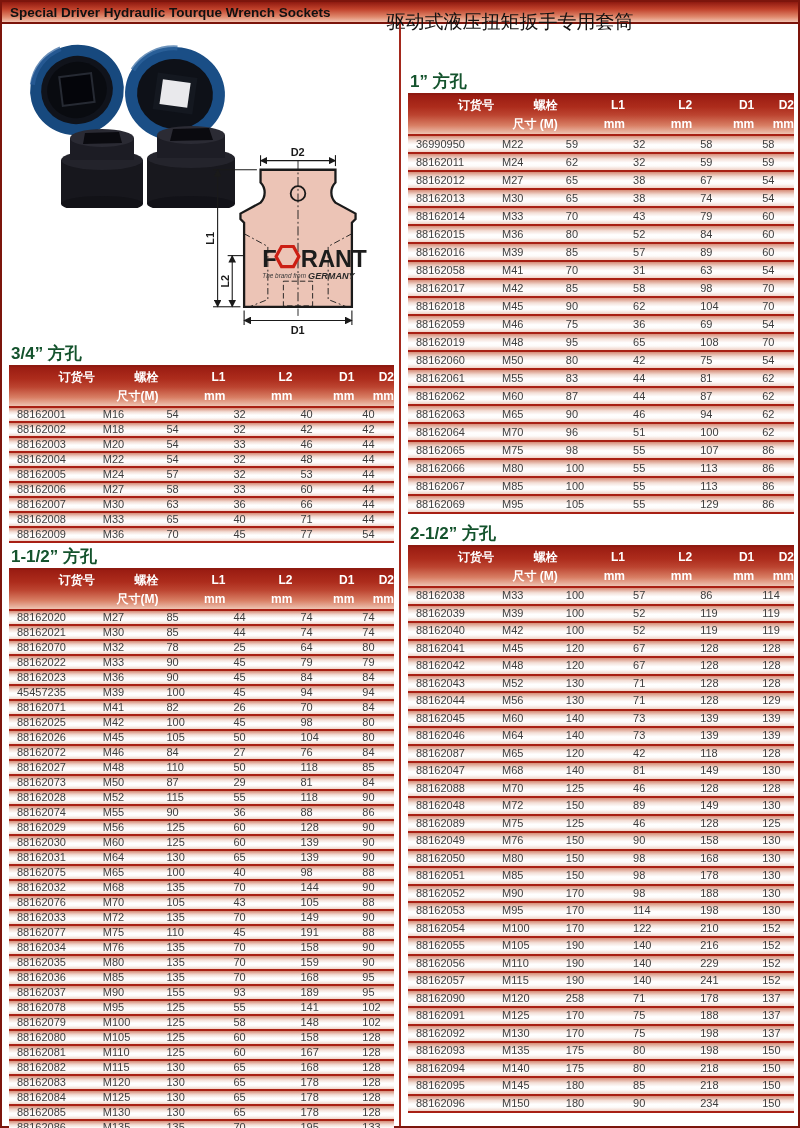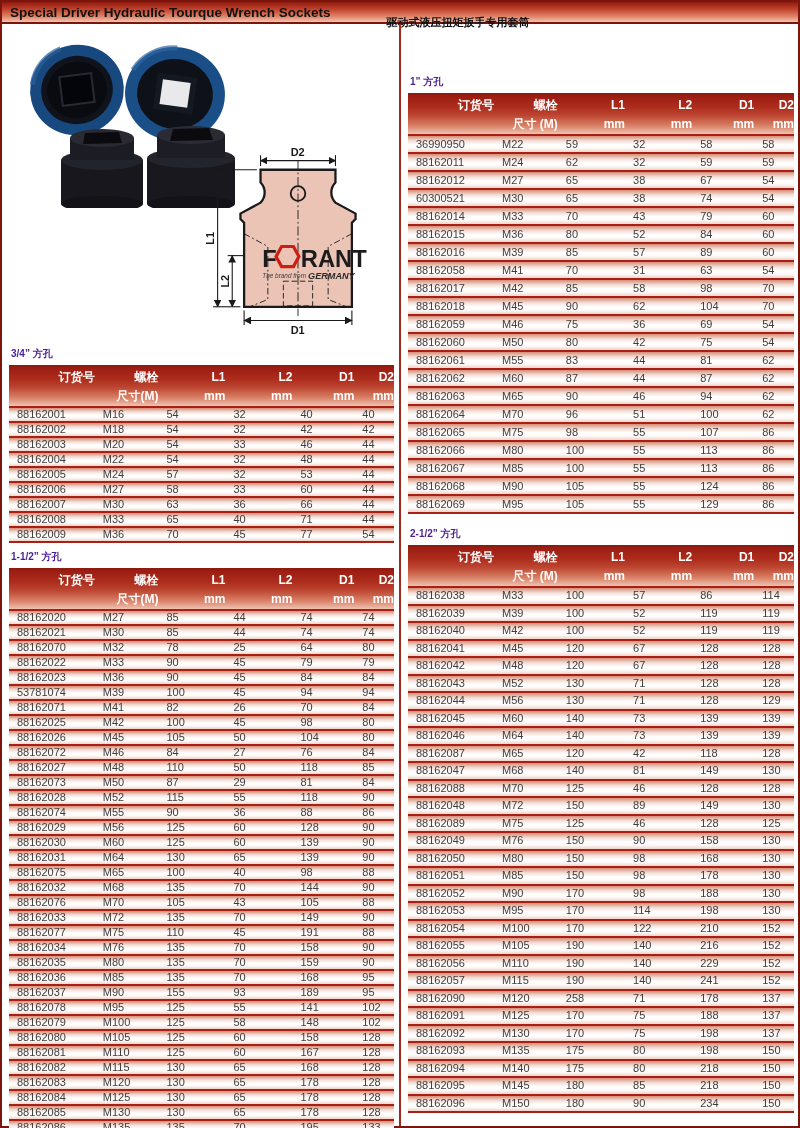--- a/index.html
+++ b/index.html
@@ -3,32 +3,32 @@
 <meta charset="utf-8">
 <style>
   html,body{margin:0;padding:0;background:#fff;}
   body{font-family:"Liberation Sans","DejaVu Sans",sans-serif;width:800px;}
   .page{width:800px;height:1128px;box-sizing:border-box;background:#fff;overflow:hidden;}
   
   .title-bar{height:24px;box-sizing:border-box;border:2px solid #7c150c;
     background:linear-gradient(180deg,#8e1a10 0%,#c0402a 35%,#e08a6e 75%,#f2c4b2 100%);
     display:flex;align-items:center;gap:56px;padding-left:8px;}
   .title-en{font-size:13.5px;font-weight:bold;color:#111;}
-  .title-zh{font-size:11px;font-weight:bold;color:#111;margin-top:20px;}
+  .title-zh{font-size:19px;font-weight:normal;color:#111;margin-top:20px;}
   
   .content{height:1104px;box-sizing:border-box;border:2px solid #7c150c;border-top:none;
     display:flex;background:#fff;}
   .col-left{width:399px;box-sizing:border-box;border-right:2px solid #a3281c;padding:0 5px 0 7px;}
   .col-right{flex:1;box-sizing:border-box;padding:0 4px 0 7px;}
   
   .media-area{position:relative;height:316px;}
   .photo{position:absolute;left:4px;top:4px;}
   .diagram{position:absolute;right:0px;top:122px;}
   
-  .section-label{font-size:10px;font-weight:bold;color:#4c1d95;margin:4px 0 3px 2px;height:16px;line-height:16px;}
+  .section-label{font-size:17px;font-weight:bold;color:#14532d;margin:4px 0 3px 2px;height:16px;line-height:16px;}
   .col-right .section-label.first{margin-top:50px;}
   .col-left .section-label{margin-top:6px;}
   
   table{width:100%;border-collapse:collapse;table-layout:fixed;}
   th{text-align:right;color:#fff;font-weight:bold;font-size:12px;padding:0 0 0 8px;line-height:1.05;}
   tr.h1 th{height:20px;background:linear-gradient(180deg,#9a1c12 0%,#ad2c1c 60%,#bc4430 100%);border-top:2px solid #8e1a10;}
   tr.h2 th{height:19px;background:linear-gradient(180deg,#bc4430 0%,#d87e64 55%,#eec3b2 100%);}
   td{font-size:11px;color:#3d3d3d;padding:0 0 0 8px;line-height:1;
      border-top:2px solid #a82014;
      background:linear-gradient(180deg,#d68c77 0%,#f3ded6 30%,#ffffff 55%,#fdfbfa 75%,#efd2c7 100%);}
@@ -305,21 +305,21 @@
             </tr>
             <tr>
               <td>88162023</td>
               <td>M36</td>
               <td>90</td>
               <td>45</td>
               <td>84</td>
               <td>84</td>
             </tr>
             <tr>
-              <td>53781074</td>
+              <td>45457235</td>
               <td>M39</td>
               <td>100</td>
               <td>45</td>
               <td>94</td>
               <td>94</td>
             </tr>
             <tr>
               <td>88162071</td>
               <td>M41</td>
               <td>82</td>
@@ -595,21 +595,21 @@
             </tr>
             <tr>
               <td>88162012</td>
               <td>M27</td>
               <td>65</td>
               <td>38</td>
               <td>67</td>
               <td>54</td>
             </tr>
             <tr>
-              <td>60300521</td>
+              <td>88162013</td>
               <td>M30</td>
               <td>65</td>
               <td>38</td>
               <td>74</td>
               <td>54</td>
             </tr>
             <tr>
               <td>88162014</td>
               <td>M33</td>
               <td>70</td>
@@ -659,20 +659,28 @@
             </tr>
             <tr>
               <td>88162059</td>
               <td>M46</td>
               <td>75</td>
               <td>36</td>
               <td>69</td>
               <td>54</td>
             </tr>
             <tr>
+              <td>88162019</td>
+              <td>M48</td>
+              <td>95</td>
+              <td>65</td>
+              <td>108</td>
+              <td>70</td>
+            </tr>
+            <tr>
               <td>88162060</td>
               <td>M50</td>
               <td>80</td>
               <td>42</td>
               <td>75</td>
               <td>54</td>
             </tr>
             <tr>
               <td>88162061</td>
               <td>M55</td>
@@ -720,28 +728,20 @@
               <td>55</td>
               <td>113</td>
               <td>86</td>
             </tr>
             <tr>
               <td>88162067</td>
               <td>M85</td>
               <td>100</td>
               <td>55</td>
               <td>113</td>
-              <td>86</td>
-            </tr>
-            <tr>
-              <td>88162068</td>
-              <td>M90</td>
-              <td>105</td>
-              <td>55</td>
-              <td>124</td>
               <td>86</td>
             </tr>
             <tr>
               <td>88162069</td>
               <td>M95</td>
               <td>105</td>
               <td>55</td>
               <td>129</td>
               <td>86</td>
             </tr>

